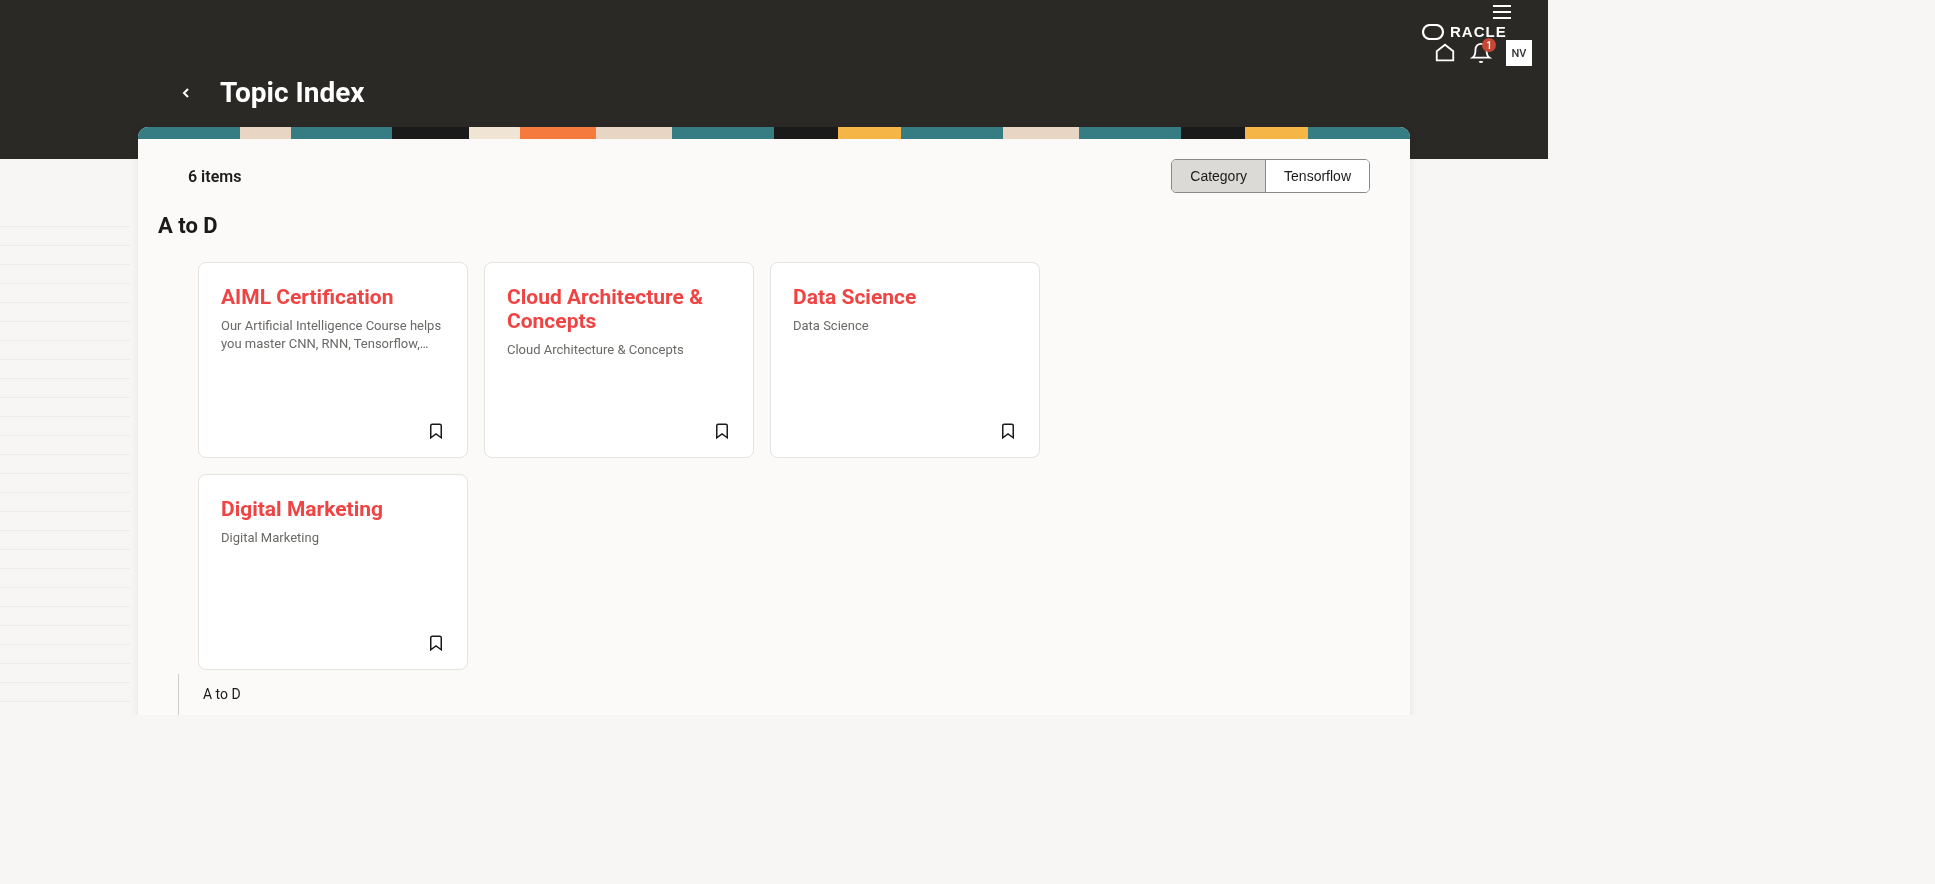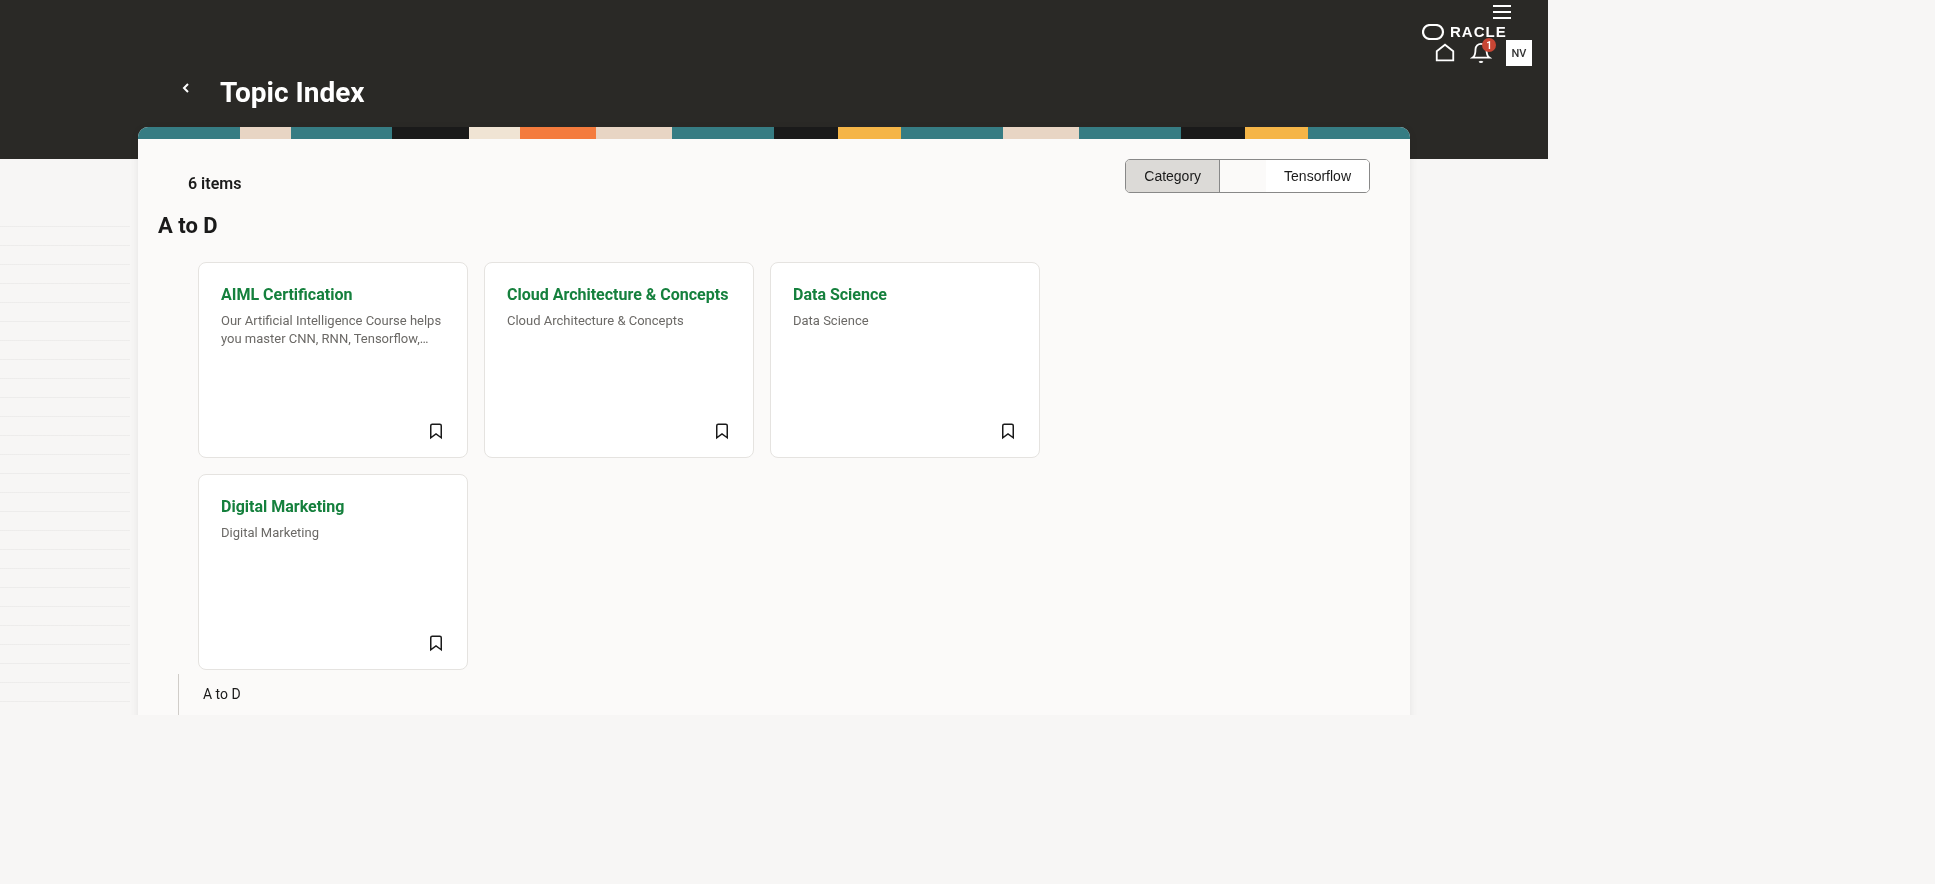--- a/index.html
+++ b/index.html
@@ -95,20 +95,21 @@
       background: #2a2926;
       padding: 28px 0 50px 0;
       display: flex;
       align-items: center;
     }
     .title-inner {
       max-width: 1272px;
       margin: 0 auto;
       width: 100%;
       display: flex;
+      align-items: center;
       padding-left: 40px;
     }
     .back-arrow {
       color: #fff;
       cursor: pointer;
       margin-right: 18px;
       display: flex;
       align-items: center;
       width: 24px;
       height: 24px;
@@ -147,35 +148,34 @@
         #367c83 60%, #367c83 68%,
         #e8d5c4 68%, #e8d5c4 74%,
         #367c83 74%, #367c83 82%,
         #1a1a1a 82%, #1a1a1a 87%,
         #f5b547 87%, #f5b547 92%,
         #367c83 92%, #367c83 100%
       );
     }
     .content-header {
       display: flex;
-      align-items: flex-end;
+      align-items: center;
       justify-content: space-between;
       padding: 20px 40px 20px 50px;
     }
     .items-count {
       font-size: 16px;
       font-weight: 600;
       color: #1a1a1a;
     }
     .toggle-group {
       display: flex;
       border: 1px solid #888;
       border-radius: 5px;
       overflow: hidden;
-      gap: 46px;
     }
     .toggle-btn {
       padding: 8px 18px;
       font-size: 14px;
       background: #fff;
       border: none;
       cursor: pointer;
       color: #1a1a1a;
     }
     .toggle-btn.active {
@@ -210,23 +210,23 @@
       border: 1px solid #e5e3e0;
       border-radius: 8px;
       padding: 22px;
       height: 196px;
       display: flex;
       flex-direction: column;
       cursor: pointer;
       position: relative;
     }
     .topic-card-title {
-      font-size: 16px;
+      font-size: 21px;
       font-weight: 700;
-      color: #15803d;
+      color: #ef4444;
       margin-bottom: 8px;
     }
     .topic-card-desc {
       font-size: 13px;
       color: #6b6966;
       line-height: 1.4;
       overflow: hidden;
       display: -webkit-box;
       -webkit-line-clamp: 2;
       -webkit-box-orient: vertical;

